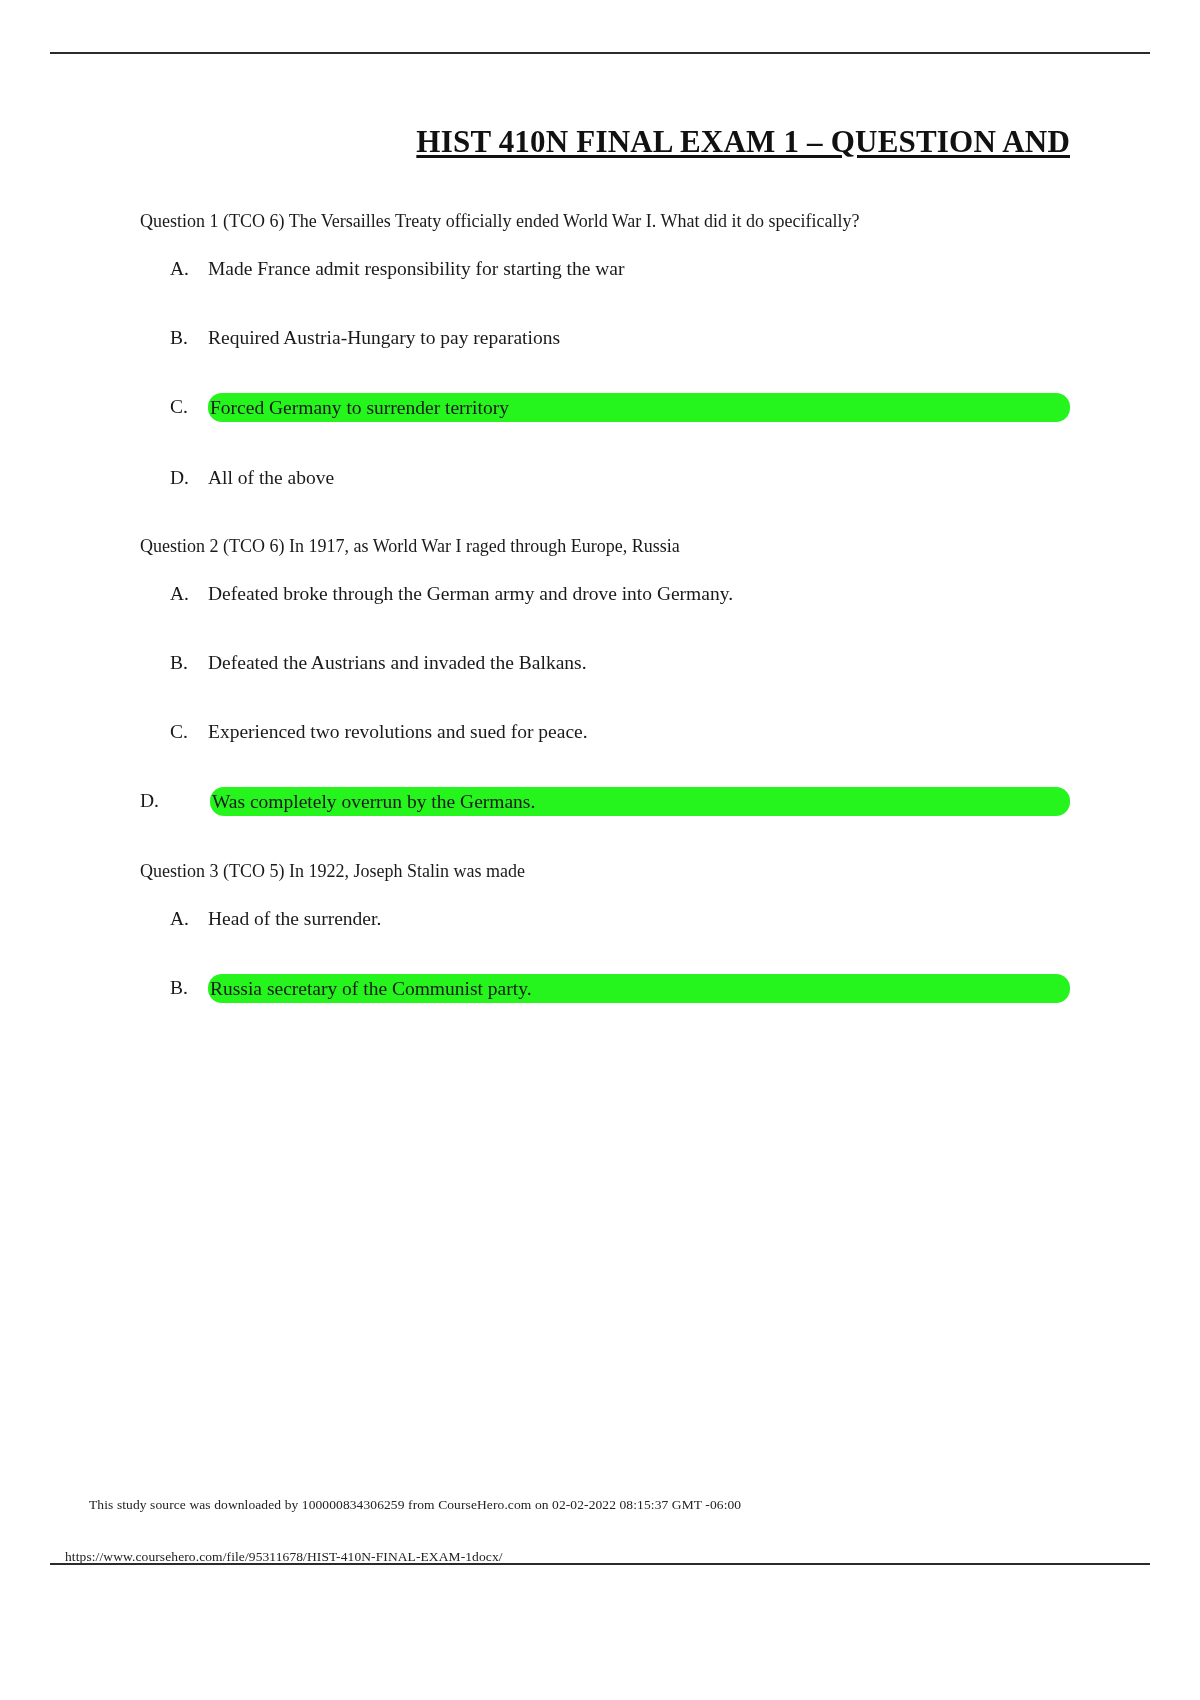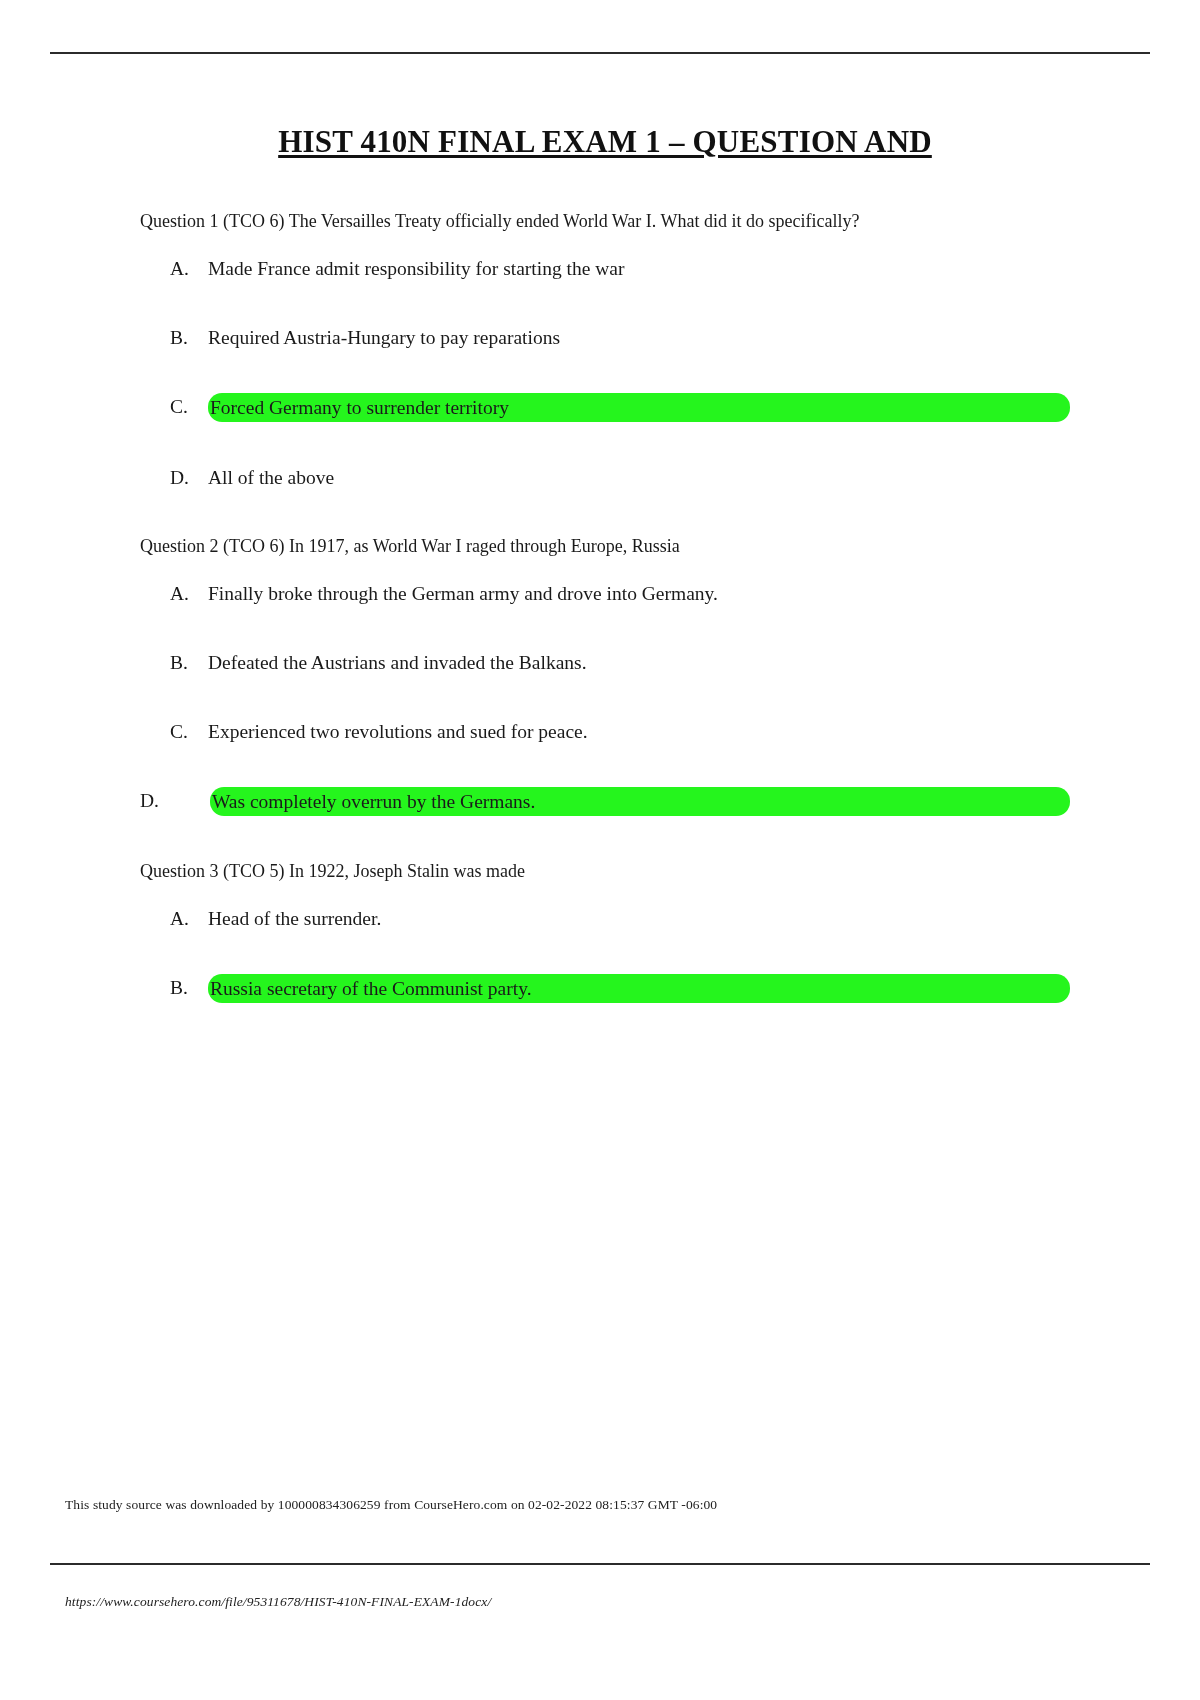--- a/index.html
+++ b/index.html
@@ -34,21 +34,21 @@
   .rule-bottom { top: 1563px; }
 
   .content {
     position: absolute;
     left: 140px;
     top: 120px;
     width: 930px;
   }
 
   .doc-title {
-    text-align: center;
+    text-align: right;
     font-size: 31px;
     line-height: 44px;
     letter-spacing: 0.2px;
     margin: 0 0 44px 0;
     color: #111;
   }
   .doc-title span.u {
     text-decoration: underline;
     text-underline-offset: 3px;
   }
@@ -101,26 +101,26 @@
     position: absolute;
     left: 65px;
     width: 1070px;
     font-family: "Liberation Serif", serif;
     color: #222;
   }
   .footer-line1 {
     top: 1497px;
     font-size: 13.5px;
     letter-spacing: 0.1px;
+    margin-left: 24px;
   }
   .footer-line2 {
-    top: 1594px;
+    top: 1549px;
     font-size: 13.5px;
     letter-spacing: 0.1px;
-    font-style: italic;
   }
 </style>
 </head>
 <body>
 
 <div class="page">
 
   <div class="rule rule-top"></div>
 
   <div class="content">
@@ -151,21 +151,21 @@
         </li>
       </ul>
     </div>
 
     <div class="q-block">
       <p class="question">Question 2 (TCO 6) In 1917, as World War I raged through Europe, Russia</p>
       <div class="spacer-small"></div>
       <ul class="options">
         <li class="option">
           <span class="letter">A.</span>
-          <span class="otext">Finally broke through the German army and drove into Germany.</span>
+          <span class="otext">Defeated broke through the German army and drove into Germany.</span>
         </li>
         <li class="option">
           <span class="letter">B.</span>
           <span class="otext">Defeated the Austrians and invaded the Balkans.</span>
         </li>
         <li class="option">
           <span class="letter">C.</span>
           <span class="otext">Experienced two revolutions and sued for peace.</span>
         </li>
         <li class="option indent-wide">

